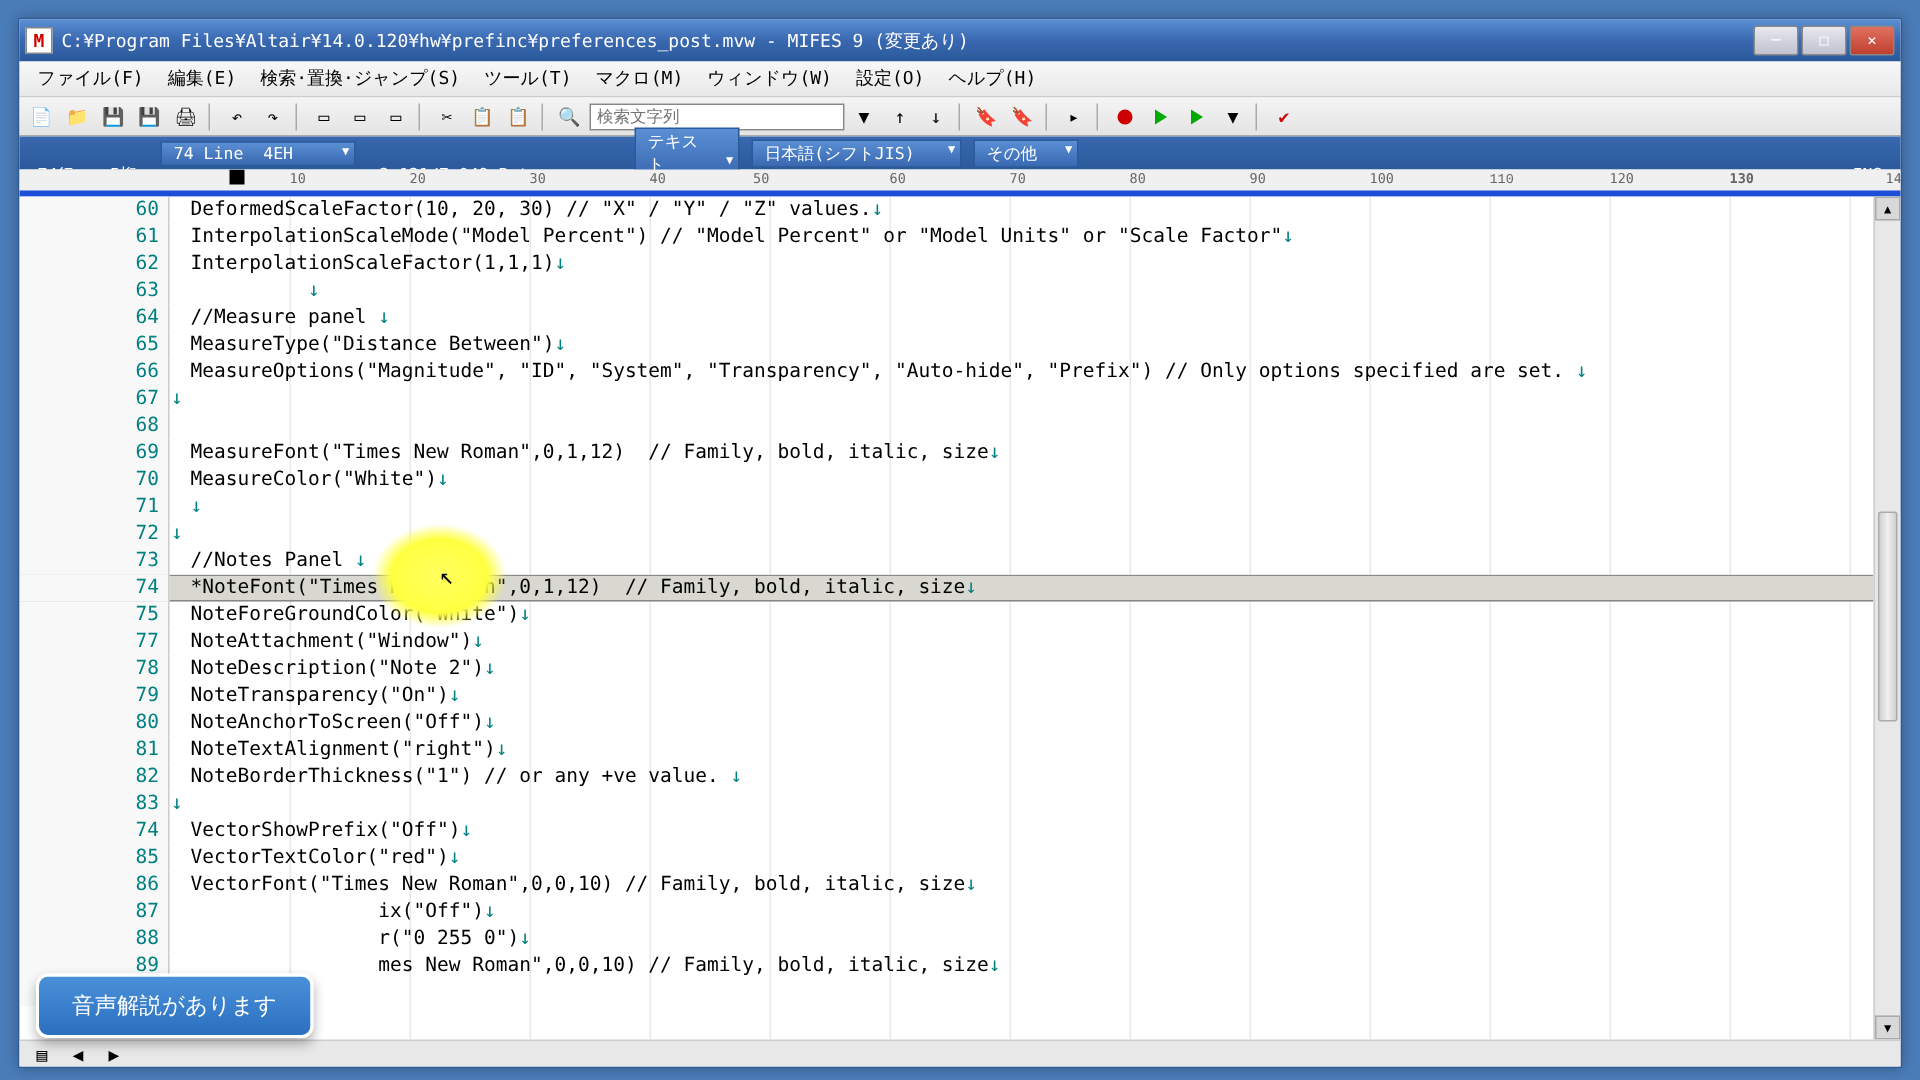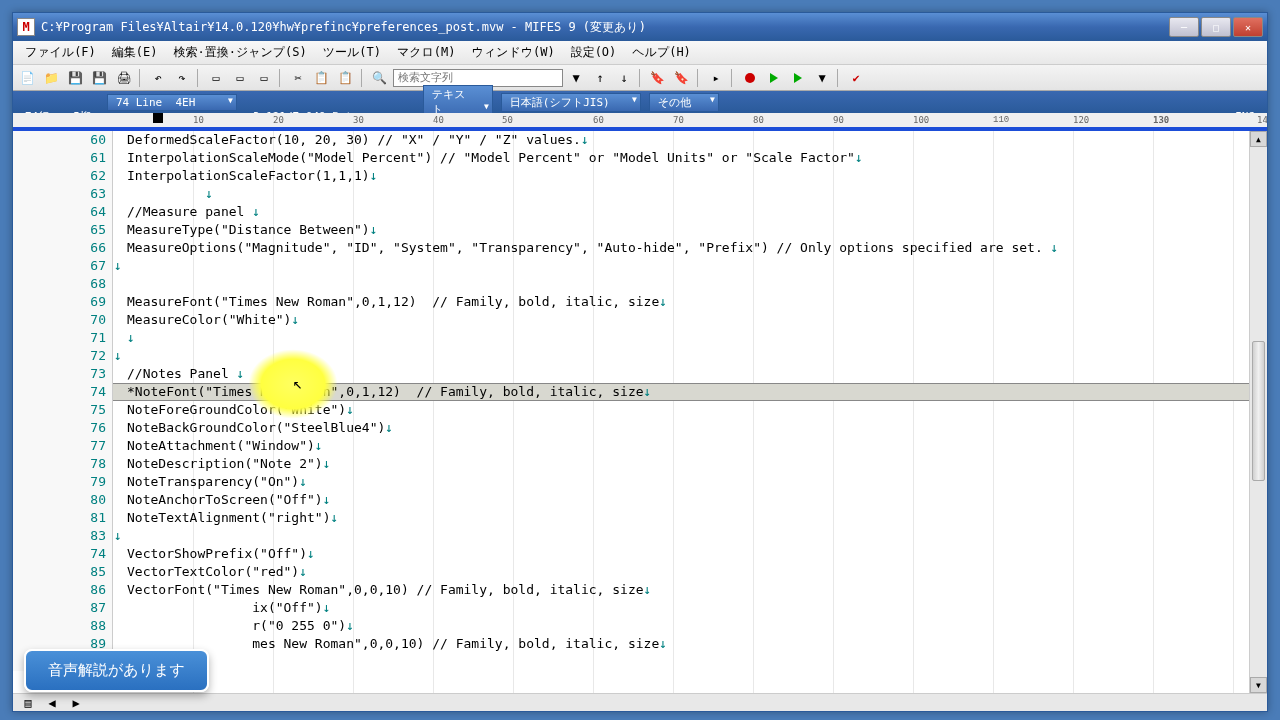--- a/index.html
+++ b/index.html
@@ -169,26 +169,26 @@
         <div class="line"><div class="gutter">66</div><div class="marker"></div><div class="code">MeasureOptions("Magnitude", "ID", "System", "Transparency", "Auto-hide", "Prefix") // Only options specified are set. <span class="eol">↓</span></div></div>
         <div class="line"><div class="gutter">67</div><div class="marker">↓</div><div class="code">&nbsp;</div></div>
         <div class="line"><div class="gutter">68</div><div class="marker"></div></div>
         <div class="line"><div class="gutter">69</div><div class="marker"></div><div class="code">MeasureFont("Times New Roman",0,1,12)  // Family, bold, italic, size<span class="eol">↓</span></div></div>
         <div class="line"><div class="gutter">70</div><div class="marker"></div><div class="code">MeasureColor("White")<span class="eol">↓</span></div></div>
         <div class="line"><div class="gutter">71</div><div class="marker"></div><div class="code"><span class="eol">↓</span></div></div>
         <div class="line"><div class="gutter">72</div><div class="marker">↓</div><div class="code">&nbsp;</div></div>
         <div class="line"><div class="gutter">73</div><div class="marker"></div><div class="code">//Notes Panel <span class="eol">↓</span></div></div>
         <div class="line current"><div class="gutter">74</div><div class="marker"></div><div class="code">*NoteFont("Times New Roman",0,1,12)  // Family, bold, italic, size<span class="eol">↓</span></div></div>
         <div class="line"><div class="gutter">75</div><div class="marker"></div><div class="code">NoteForeGroundColor("White")<span class="eol">↓</span></div></div>
-        <div class="line"><div class="gutter">76</div><div class="marker"></div><div class="code">NoteBackGroundColor("SteelBlue4")<span class="eol">↓</span></div></div>
         <div class="line"><div class="gutter">77</div><div class="marker"></div><div class="code">NoteAttachment("Window")<span class="eol">↓</span></div></div>
         <div class="line"><div class="gutter">78</div><div class="marker"></div><div class="code">NoteDescription("Note 2")<span class="eol">↓</span></div></div>
         <div class="line"><div class="gutter">79</div><div class="marker"></div><div class="code">NoteTransparency("On")<span class="eol">↓</span></div></div>
         <div class="line"><div class="gutter">80</div><div class="marker"></div><div class="code">NoteAnchorToScreen("Off")<span class="eol">↓</span></div></div>
         <div class="line"><div class="gutter">81</div><div class="marker"></div><div class="code">NoteTextAlignment("right")<span class="eol">↓</span></div></div>
+        <div class="line"><div class="gutter">82</div><div class="marker"></div><div class="code">NoteBorderThickness("1") // or any +ve value. <span class="eol">↓</span></div></div>
         <div class="line"><div class="gutter">83</div><div class="marker">↓</div><div class="code">&nbsp;</div></div>
         <div class="line"><div class="gutter">74</div><div class="marker"></div><div class="code">VectorShowPrefix("Off")<span class="eol">↓</span></div></div>
         <div class="line"><div class="gutter">85</div><div class="marker"></div><div class="code">VectorTextColor("red")<span class="eol">↓</span></div></div>
         <div class="line"><div class="gutter">86</div><div class="marker"></div><div class="code">VectorFont("Times New Roman",0,0,10) // Family, bold, italic, size<span class="eol">↓</span></div></div>
         <div class="line"><div class="gutter">87</div><div class="marker"></div><div class="code">                ix("Off")<span class="eol">↓</span></div></div>
         <div class="line"><div class="gutter">88</div><div class="marker"></div><div class="code">                r("0 255 0")<span class="eol">↓</span></div></div>
         <div class="line"><div class="gutter">89</div><div class="marker"></div><div class="code">                mes New Roman",0,0,10) // Family, bold, italic, size<span class="eol">↓</span></div></div>
         <div class="line"><div class="gutter">on</div><div class="marker"></div><div class="code"><span class="eol">↓</span></div></div>
       </div>
     <div class="vscroll">

